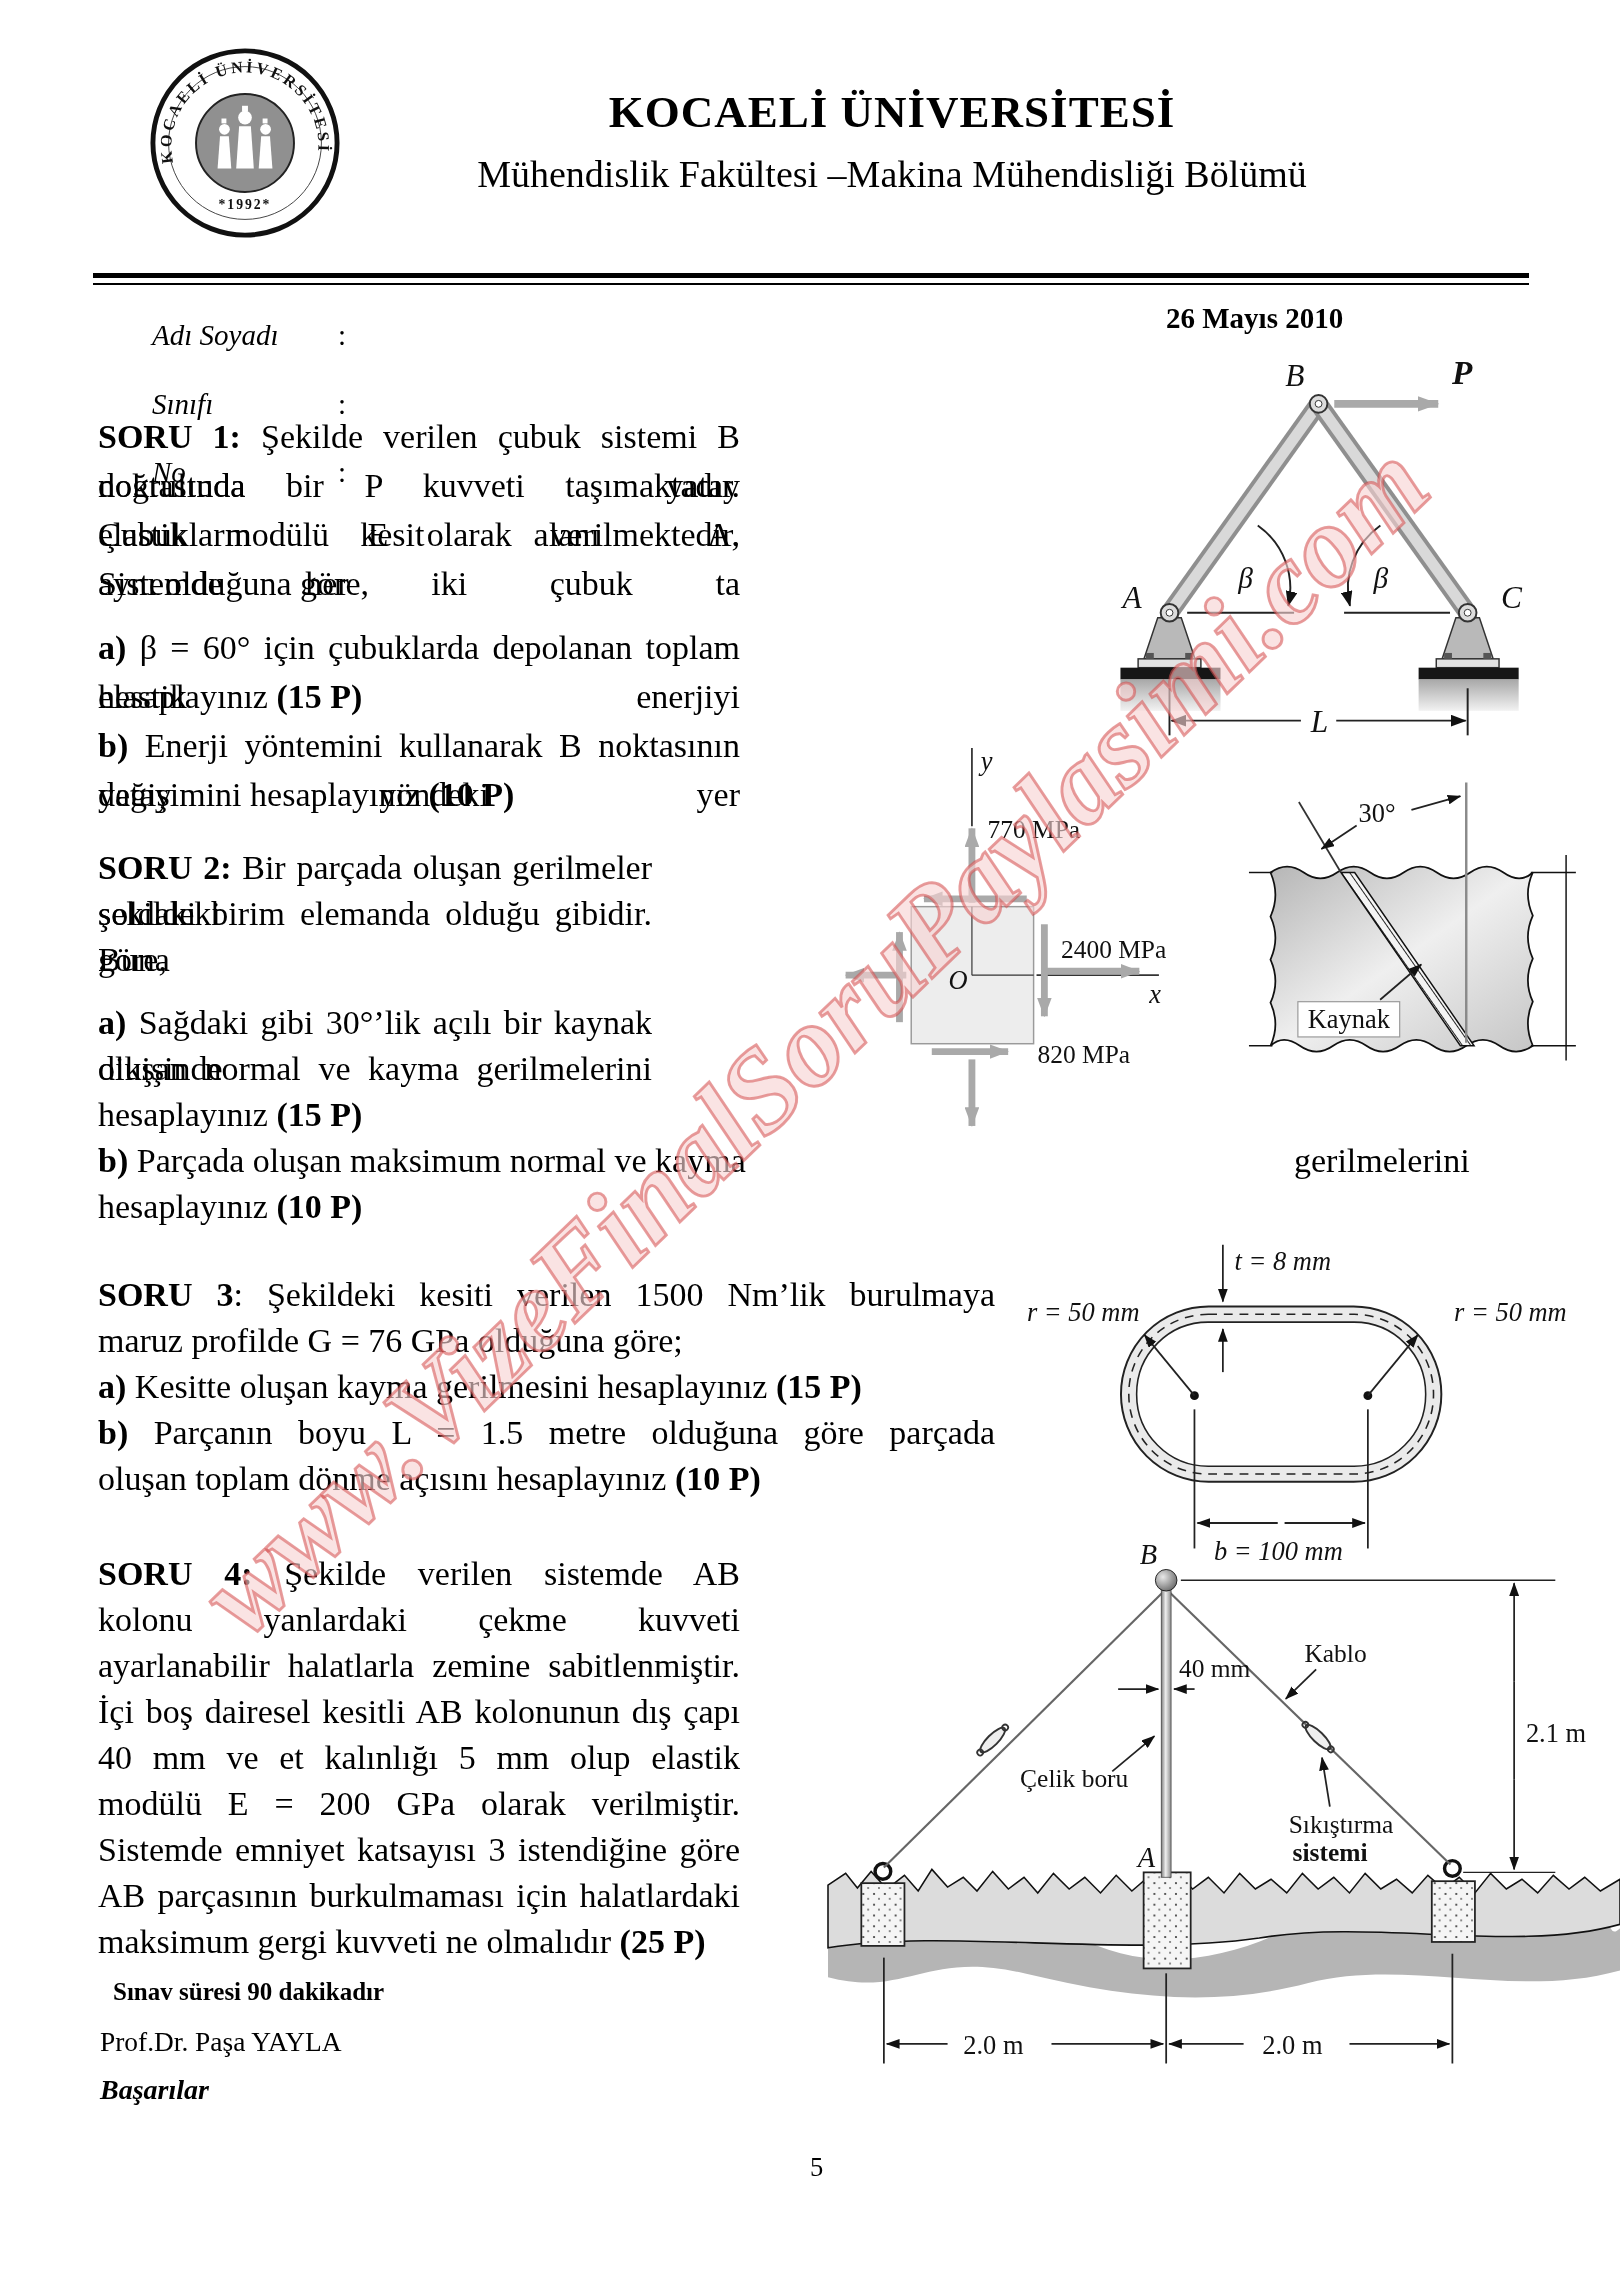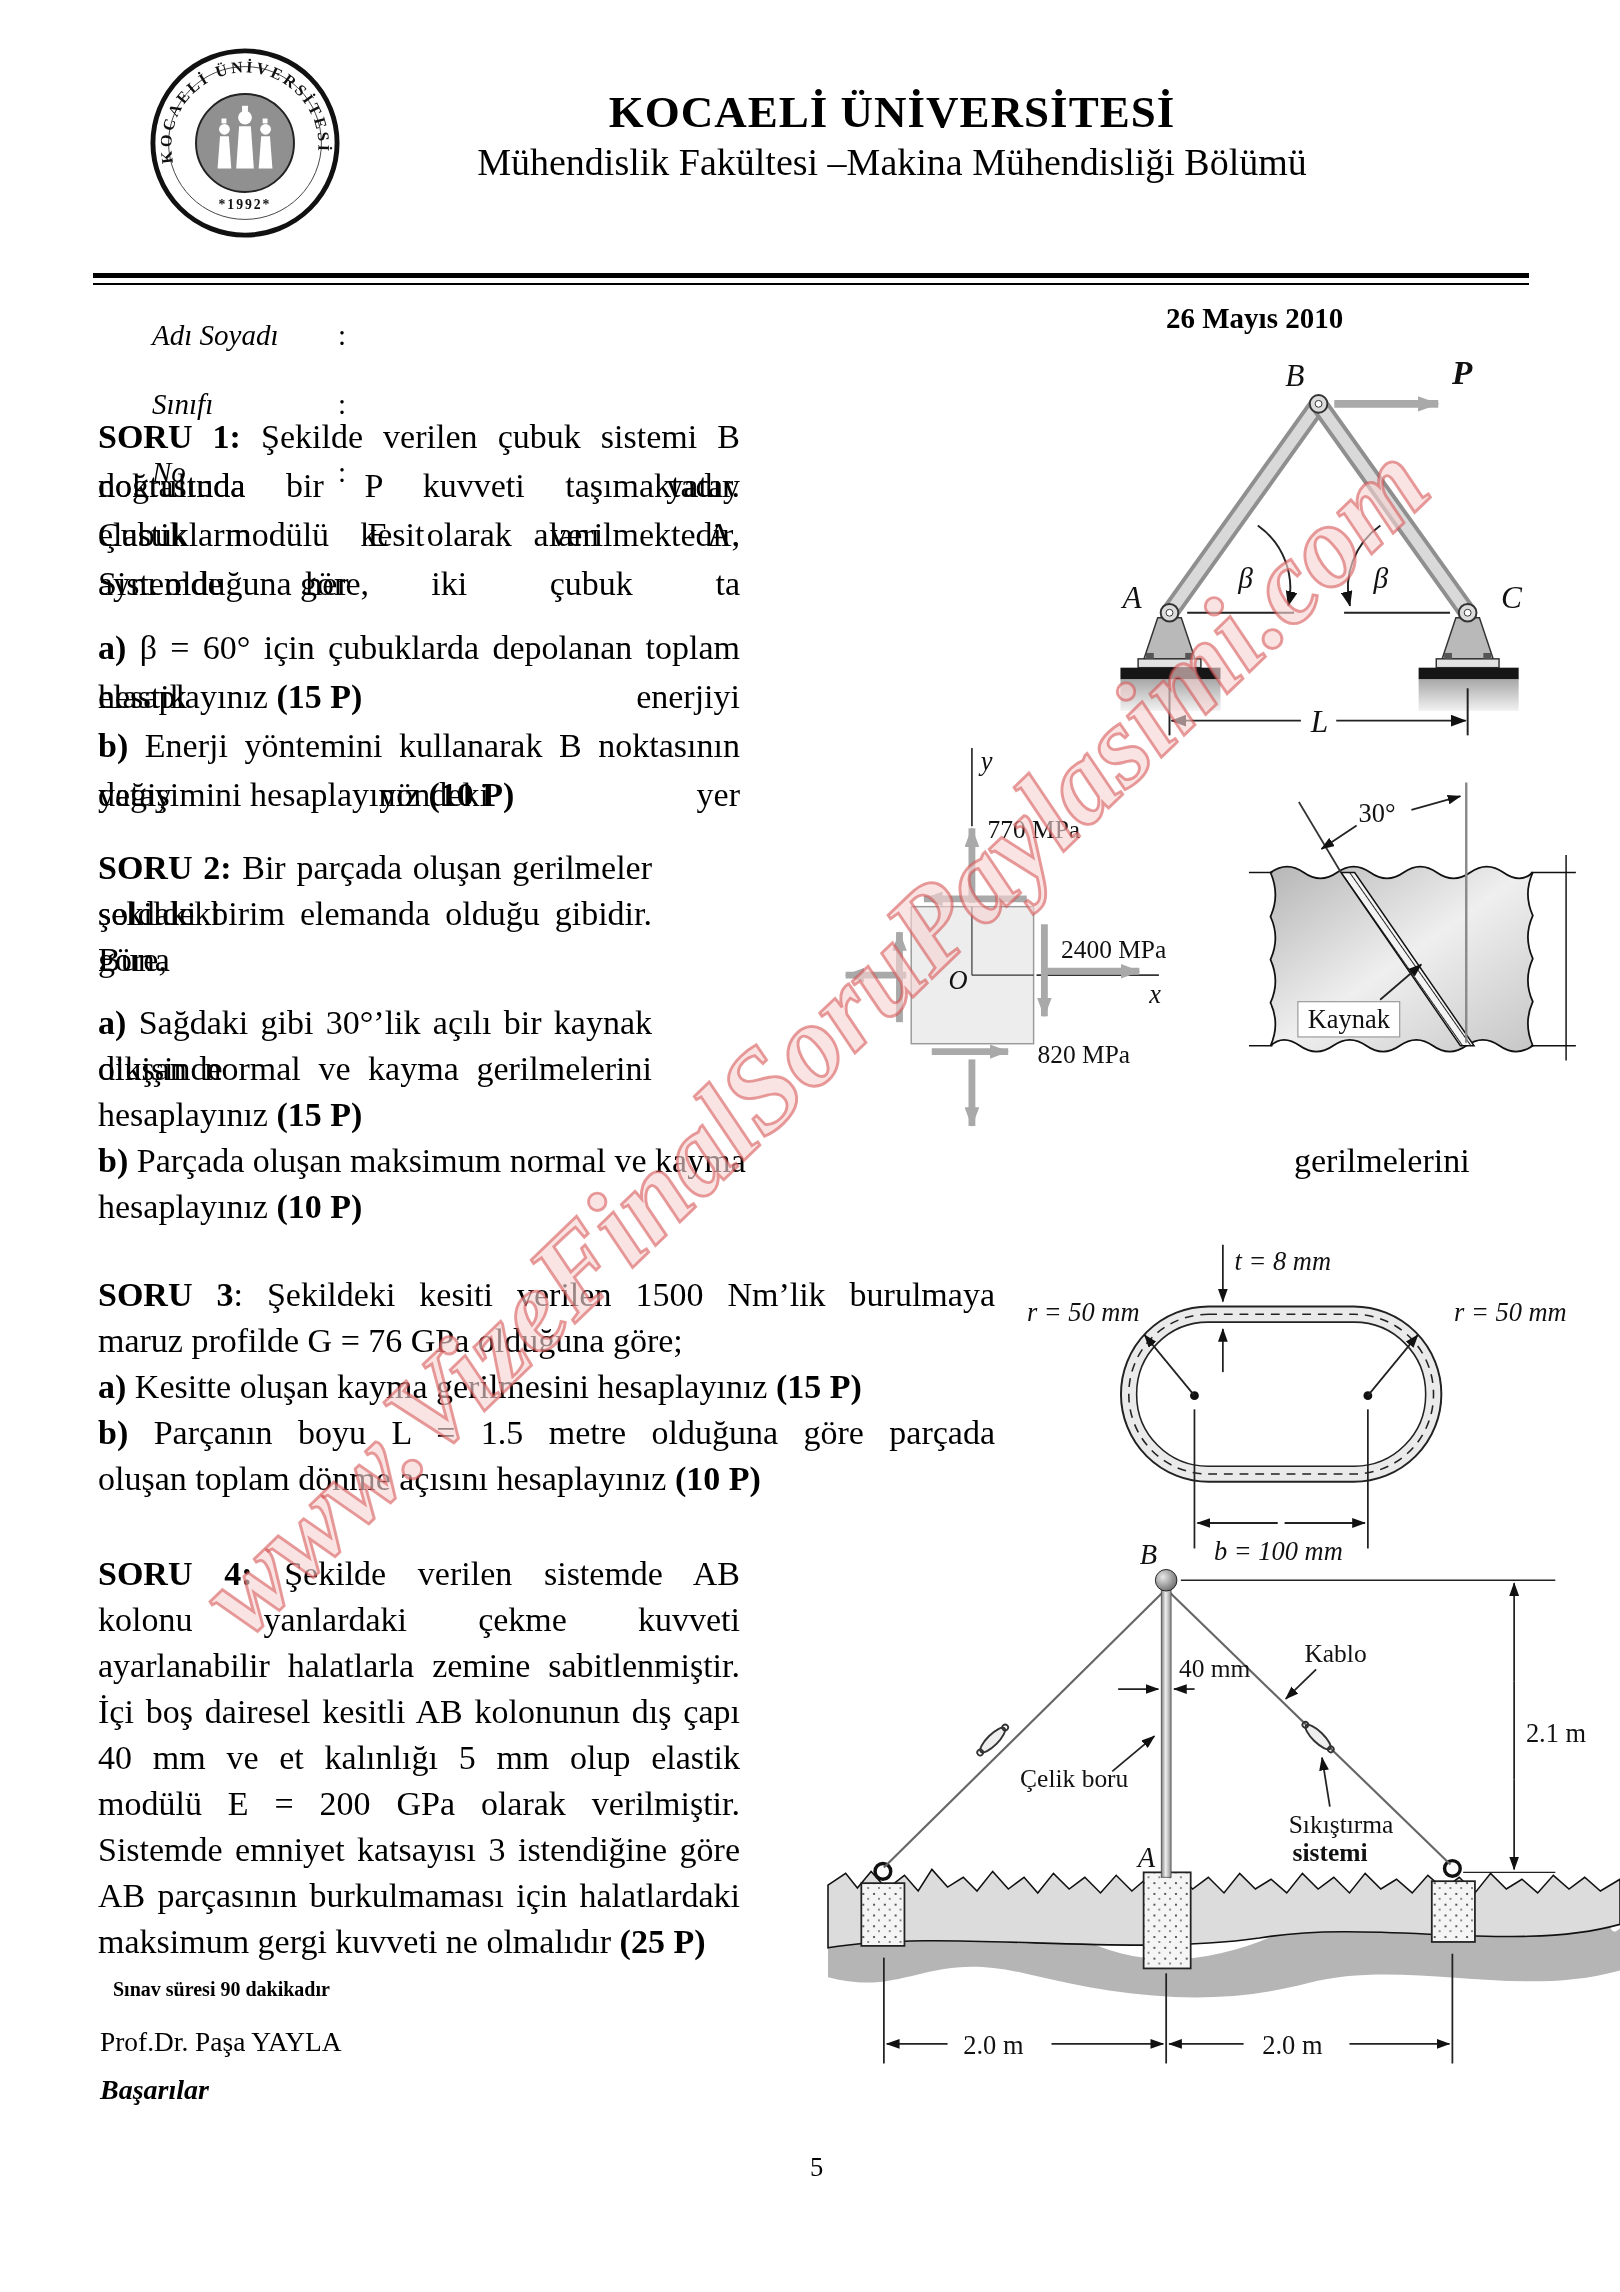--- a/index.html
+++ b/index.html
@@ -5,29 +5,29 @@
   html,body{margin:0;padding:0;background:#888;}
   #page{position:relative;width:1620px;height:2293px;background:#ffffff;overflow:hidden;
         font-family:"Liberation Serif","DejaVu Serif",serif;color:#000;}
   .blk{position:absolute;}
   .ln{font-size:34px;line-height:49px;height:49px;white-space:normal;}
   .s47 .ln{line-height:46px;height:46px;}
   .j{text-align:justify;text-align-last:justify;}
   .ln b{font-weight:bold;}
   .hdr{position:absolute;left:353px;top:86px;width:1078px;text-align:center;}
   .hdr .t1{font-size:45px;font-weight:bold;letter-spacing:1px;}
-  .hdr .t2{font-size:38px;margin-top:2px;}
+  .hdr .t2{font-size:38px;margin-top:14px;}
   .hdr .t3{font-size:41px;font-weight:bold;margin-top:2px;}
   .rule1{position:absolute;left:93px;top:273px;width:1436px;height:4.9px;background:#000;}
   .rule2{position:absolute;left:93px;top:283px;width:1436px;height:2px;background:#000;}
   .field{position:absolute;left:152px;font-size:29px;font-weight:normal;font-style:italic;margin-top:29px;}
   .field .sep{position:absolute;left:186px;font-style:normal;}
   .date{position:absolute;left:1166px;top:302px;font-size:29px;font-weight:bold;}
   .far{position:absolute;left:1196px;top:0;}
-  .foot-dur{position:absolute;left:113px;top:1978px;font-size:20px;font-weight:bold;}
+  .foot-dur{position:absolute;left:113px;top:1978px;font-size:25px;font-weight:bold;}
   .foot-ins{position:absolute;left:100px;top:2027px;font-size:27.4px;}
   .foot-wish{position:absolute;left:100px;top:2074px;font-size:28px;font-weight:bold;font-style:italic;}
   .pageno{position:absolute;left:810px;top:2152px;font-size:26.5px;}
   #wmark{position:absolute;left:0;top:0;width:1620px;height:2293px;pointer-events:none;z-index:60;overflow:hidden;}
   #wmark span{position:absolute;left:814px;top:1039px;transform:translate(-50%,-50%) rotate(-44deg);
      white-space:nowrap;font-size:116px;font-weight:bold;font-style:italic;
      color:rgba(255,244,244,0.50);-webkit-text-stroke:2.9px rgba(214,80,80,0.55);
      text-shadow:0 0 2px rgba(214,80,80,0.25);}
   svg{position:absolute;overflow:visible;font-family:"Liberation Serif","DejaVu Serif",serif;}
   svg text{fill:#111;}

